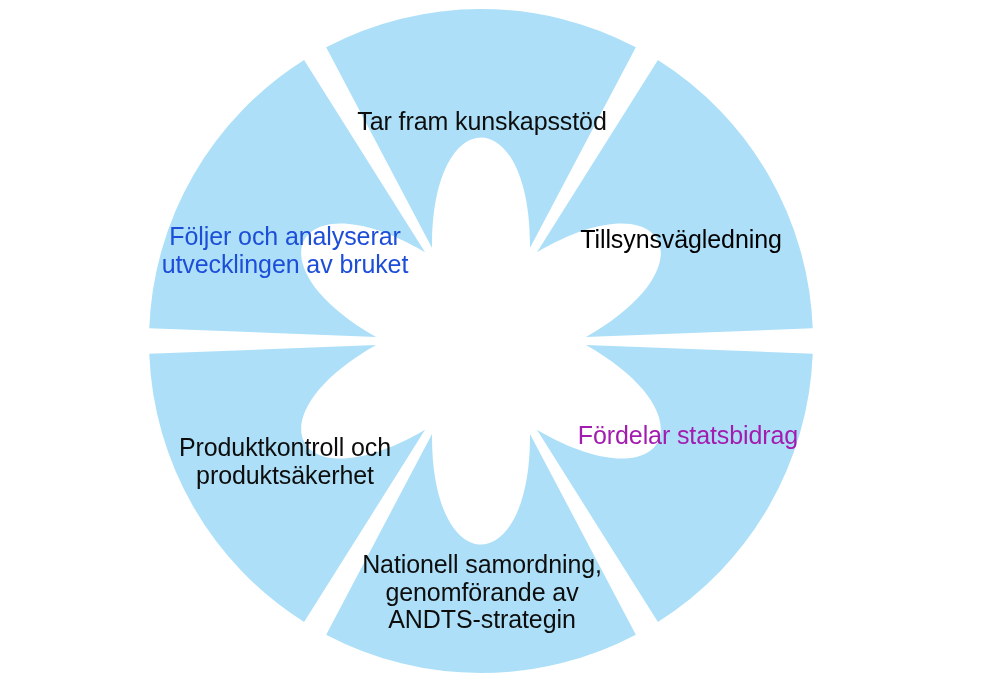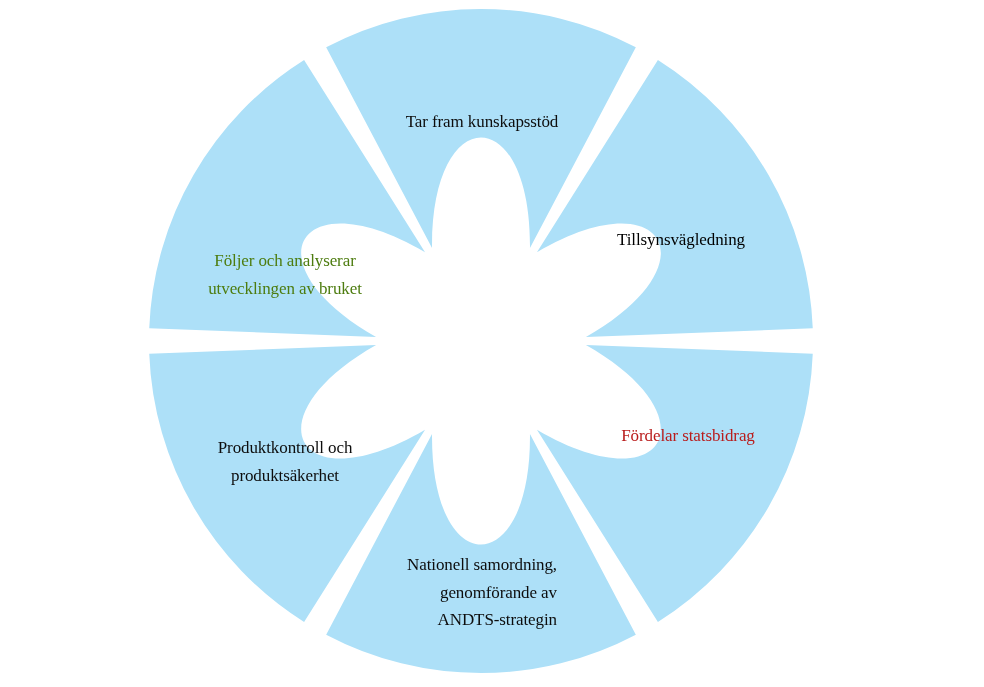--- a/index.html
+++ b/index.html
@@ -26,22 +26,22 @@
     top: 0;
     width: 984px;
     height: 687px;
   }
   .petal-shape {
     stroke: none;
   }
   .petal-label {
     position: absolute;
     color: #0d0d0d;
-    font-family: Liberation Serif, serif;
-    font-size: 17px;
+    font-family: Liberation Sans, sans-serif;
+    font-size: 25px;
     line-height: 27.5px;
     text-align: center;
     white-space: pre-line;
     transform: translate(-50%, -50%);
     letter-spacing: -0.1px;
   }
 </style>
 </head>
 <body>
 
@@ -54,23 +54,23 @@
         <path d="M 812.76 353.74 A 332 332 0 0 1 657.91 621.94 L 536.95 429.85 C 664.15 504.75 714.39 417.73 585.92 345.03 Z" fill="#ADE0F8" class="petal-shape"></path>
         <path d="M 635.84 634.68 A 332 332 0 0 1 326.16 634.68 L 432.03 433.88 C 430.76 581.49 531.24 581.49 529.97 433.88 Z" fill="#ADE0F8" class="petal-shape"></path>
         <path d="M 304.09 621.94 A 332 332 0 0 1 149.24 353.74 L 376.08 345.03 C 247.61 417.73 297.85 504.75 425.05 429.85 Z" fill="#ADE0F8" class="petal-shape"></path>
         <path d="M 149.24 328.26 A 332 332 0 0 1 304.09 60.06 L 425.05 252.15 C 297.85 177.25 247.61 264.27 376.08 336.97 Z" fill="#ADE0F8" class="petal-shape"></path>
       </g>
   </svg>
 
   <div id="label-layer">
       <div class="petal-label" style="left: 482px; top: 122px; color: rgb(13, 13, 13);">Tar fram kunskapsstöd</div>
       <div class="petal-label" style="left: 681px; top: 240px; color: #000000;">Tillsynsvägledning</div>
-      <div class="petal-label" style="left: 688px; top: 436px; color: #b91c1c;">Fördelar statsbidrag</div>
-      <div class="petal-label" style="left: 482px; top: 592px; color: rgb(13, 13, 13); text-align: right;">Nationell samordning,
+      <div class="petal-label" style="left: 688px; top: 436px; color: #a21caf;">Fördelar statsbidrag</div>
+      <div class="petal-label" style="left: 482px; top: 592px; color: rgb(13, 13, 13);">Nationell samordning,
 genomförande av
 ANDTS-strategin</div>
       <div class="petal-label" style="left: 285px; top: 461px; color: rgb(13, 13, 13);">Produktkontroll och
 produktsäkerhet</div>
-      <div class="petal-label" style="left: 285px; top: 250px; color: #4d7c0f; margin-top: 24px;">Följer och analyserar
+      <div class="petal-label" style="left: 285px; top: 250px; color: #1d4ed8;">Följer och analyserar
 utvecklingen av bruket</div>
     </div>
 
 </div>
 
 </body></html>

